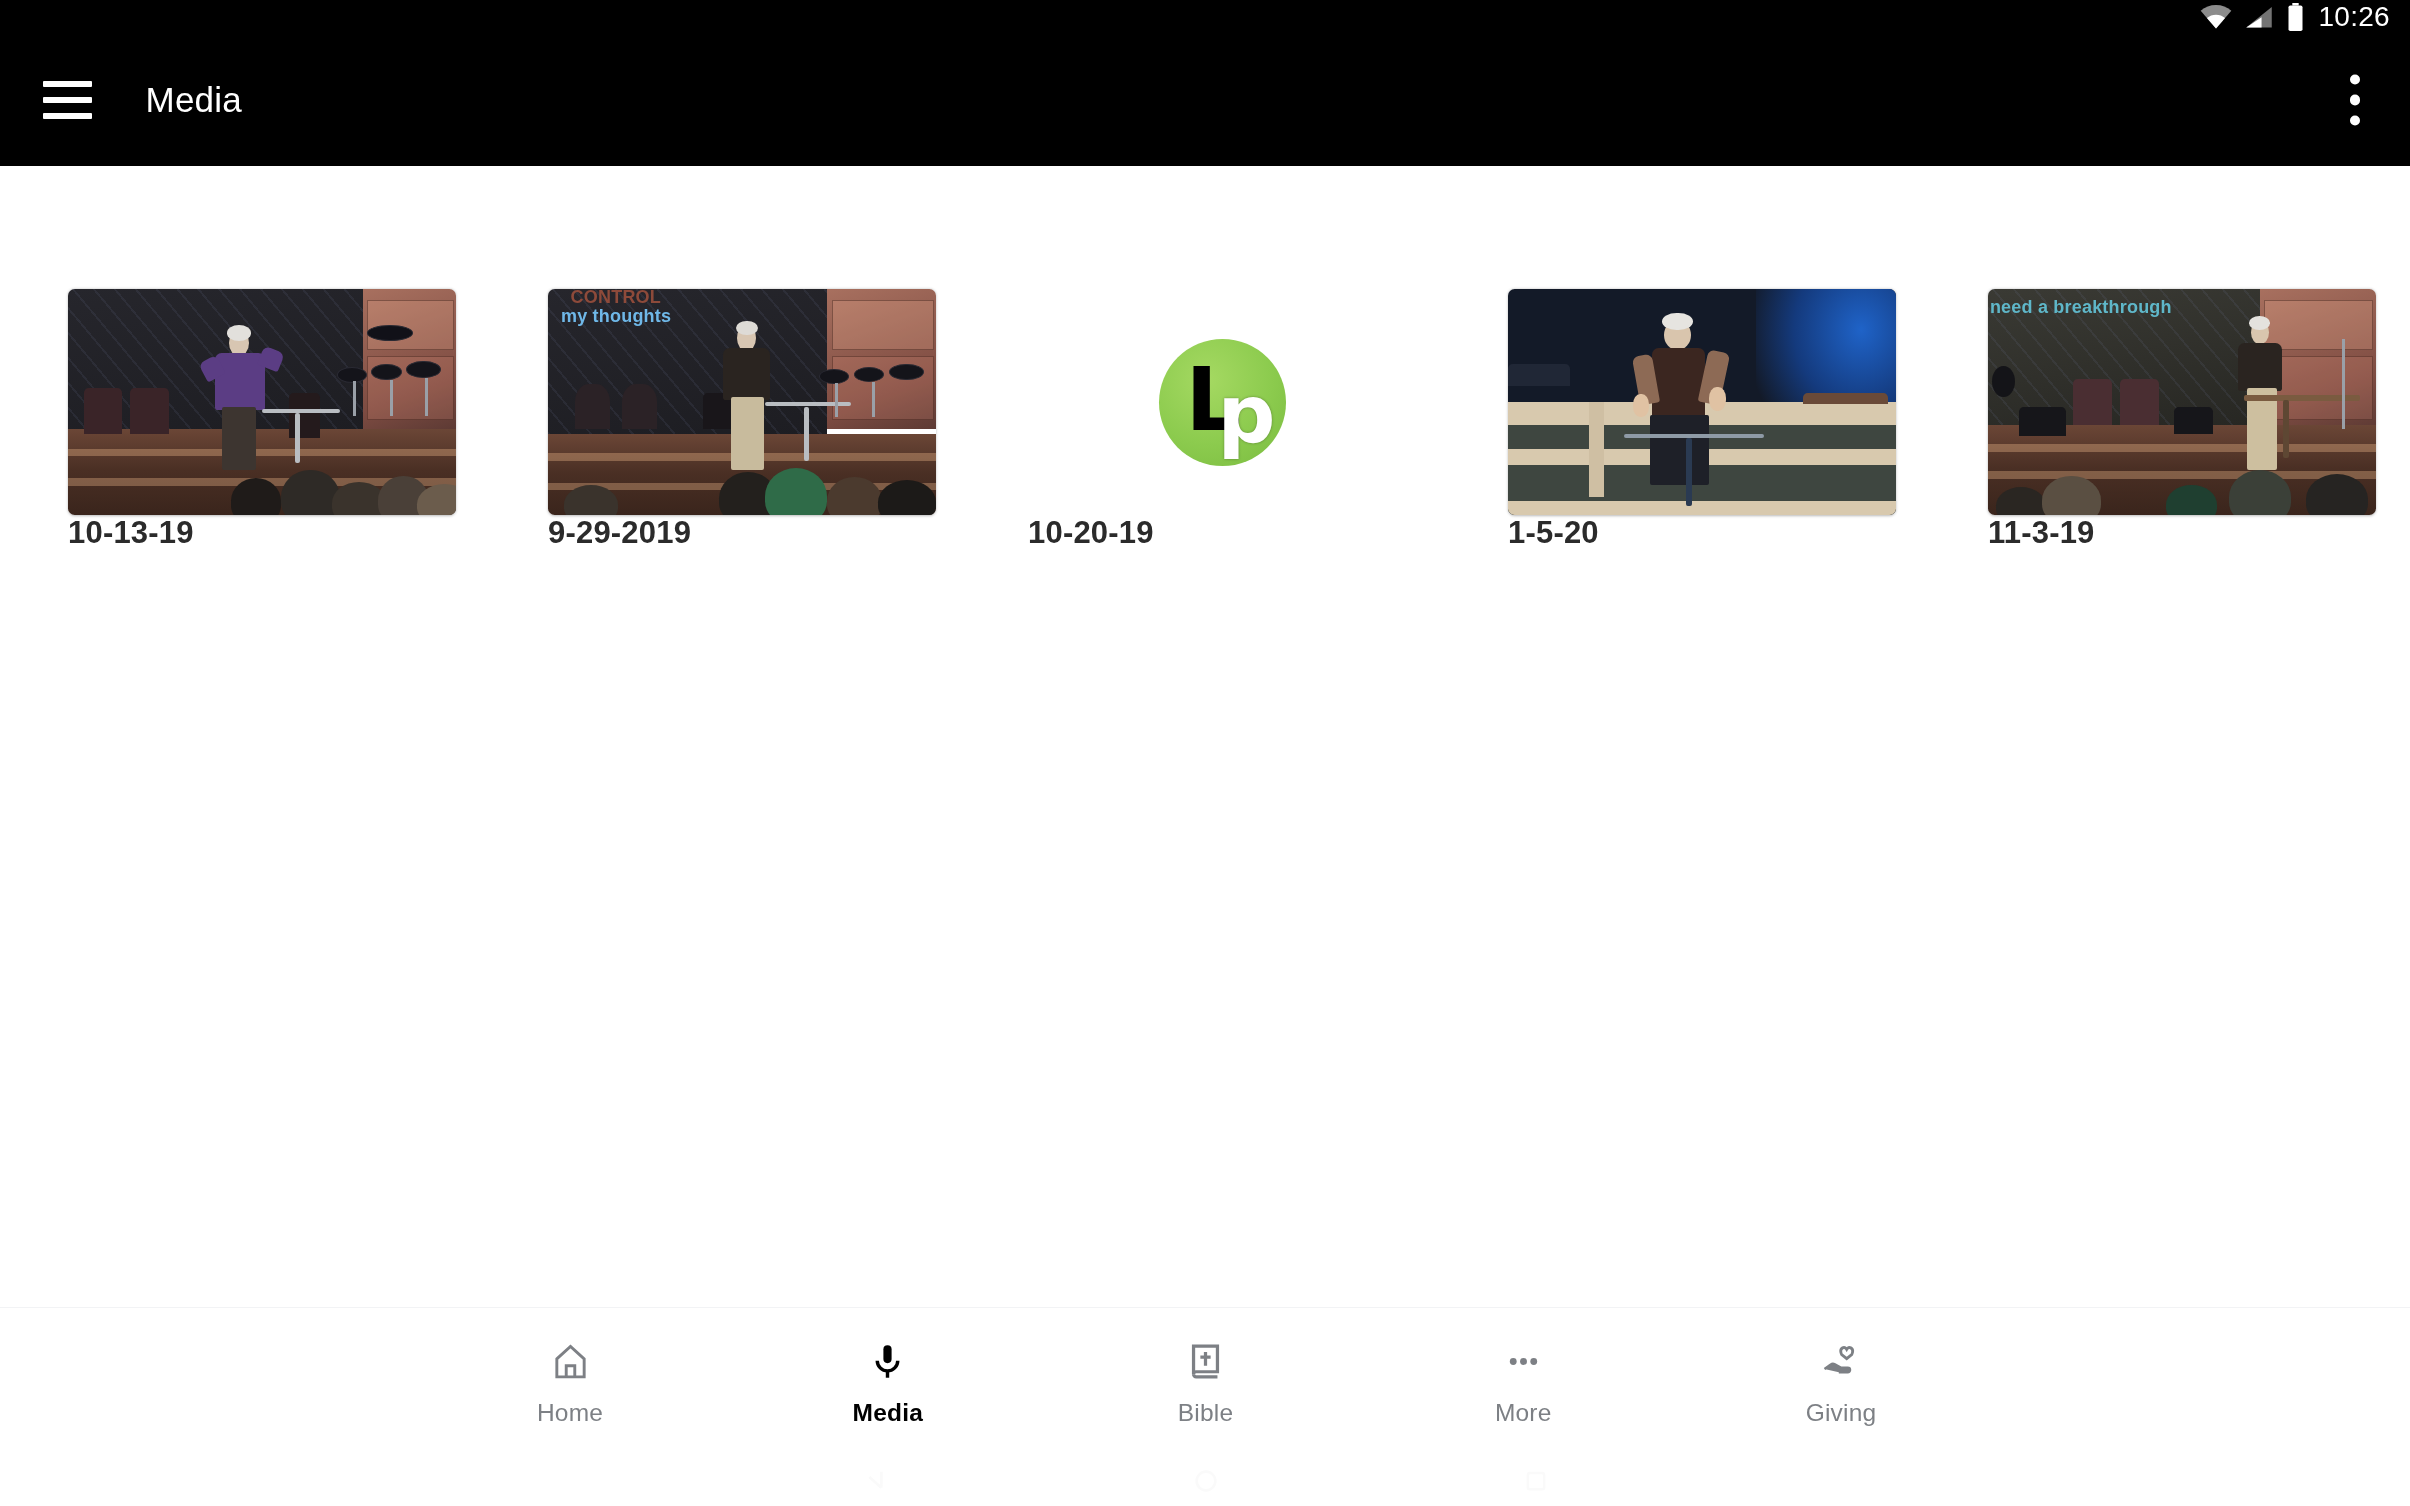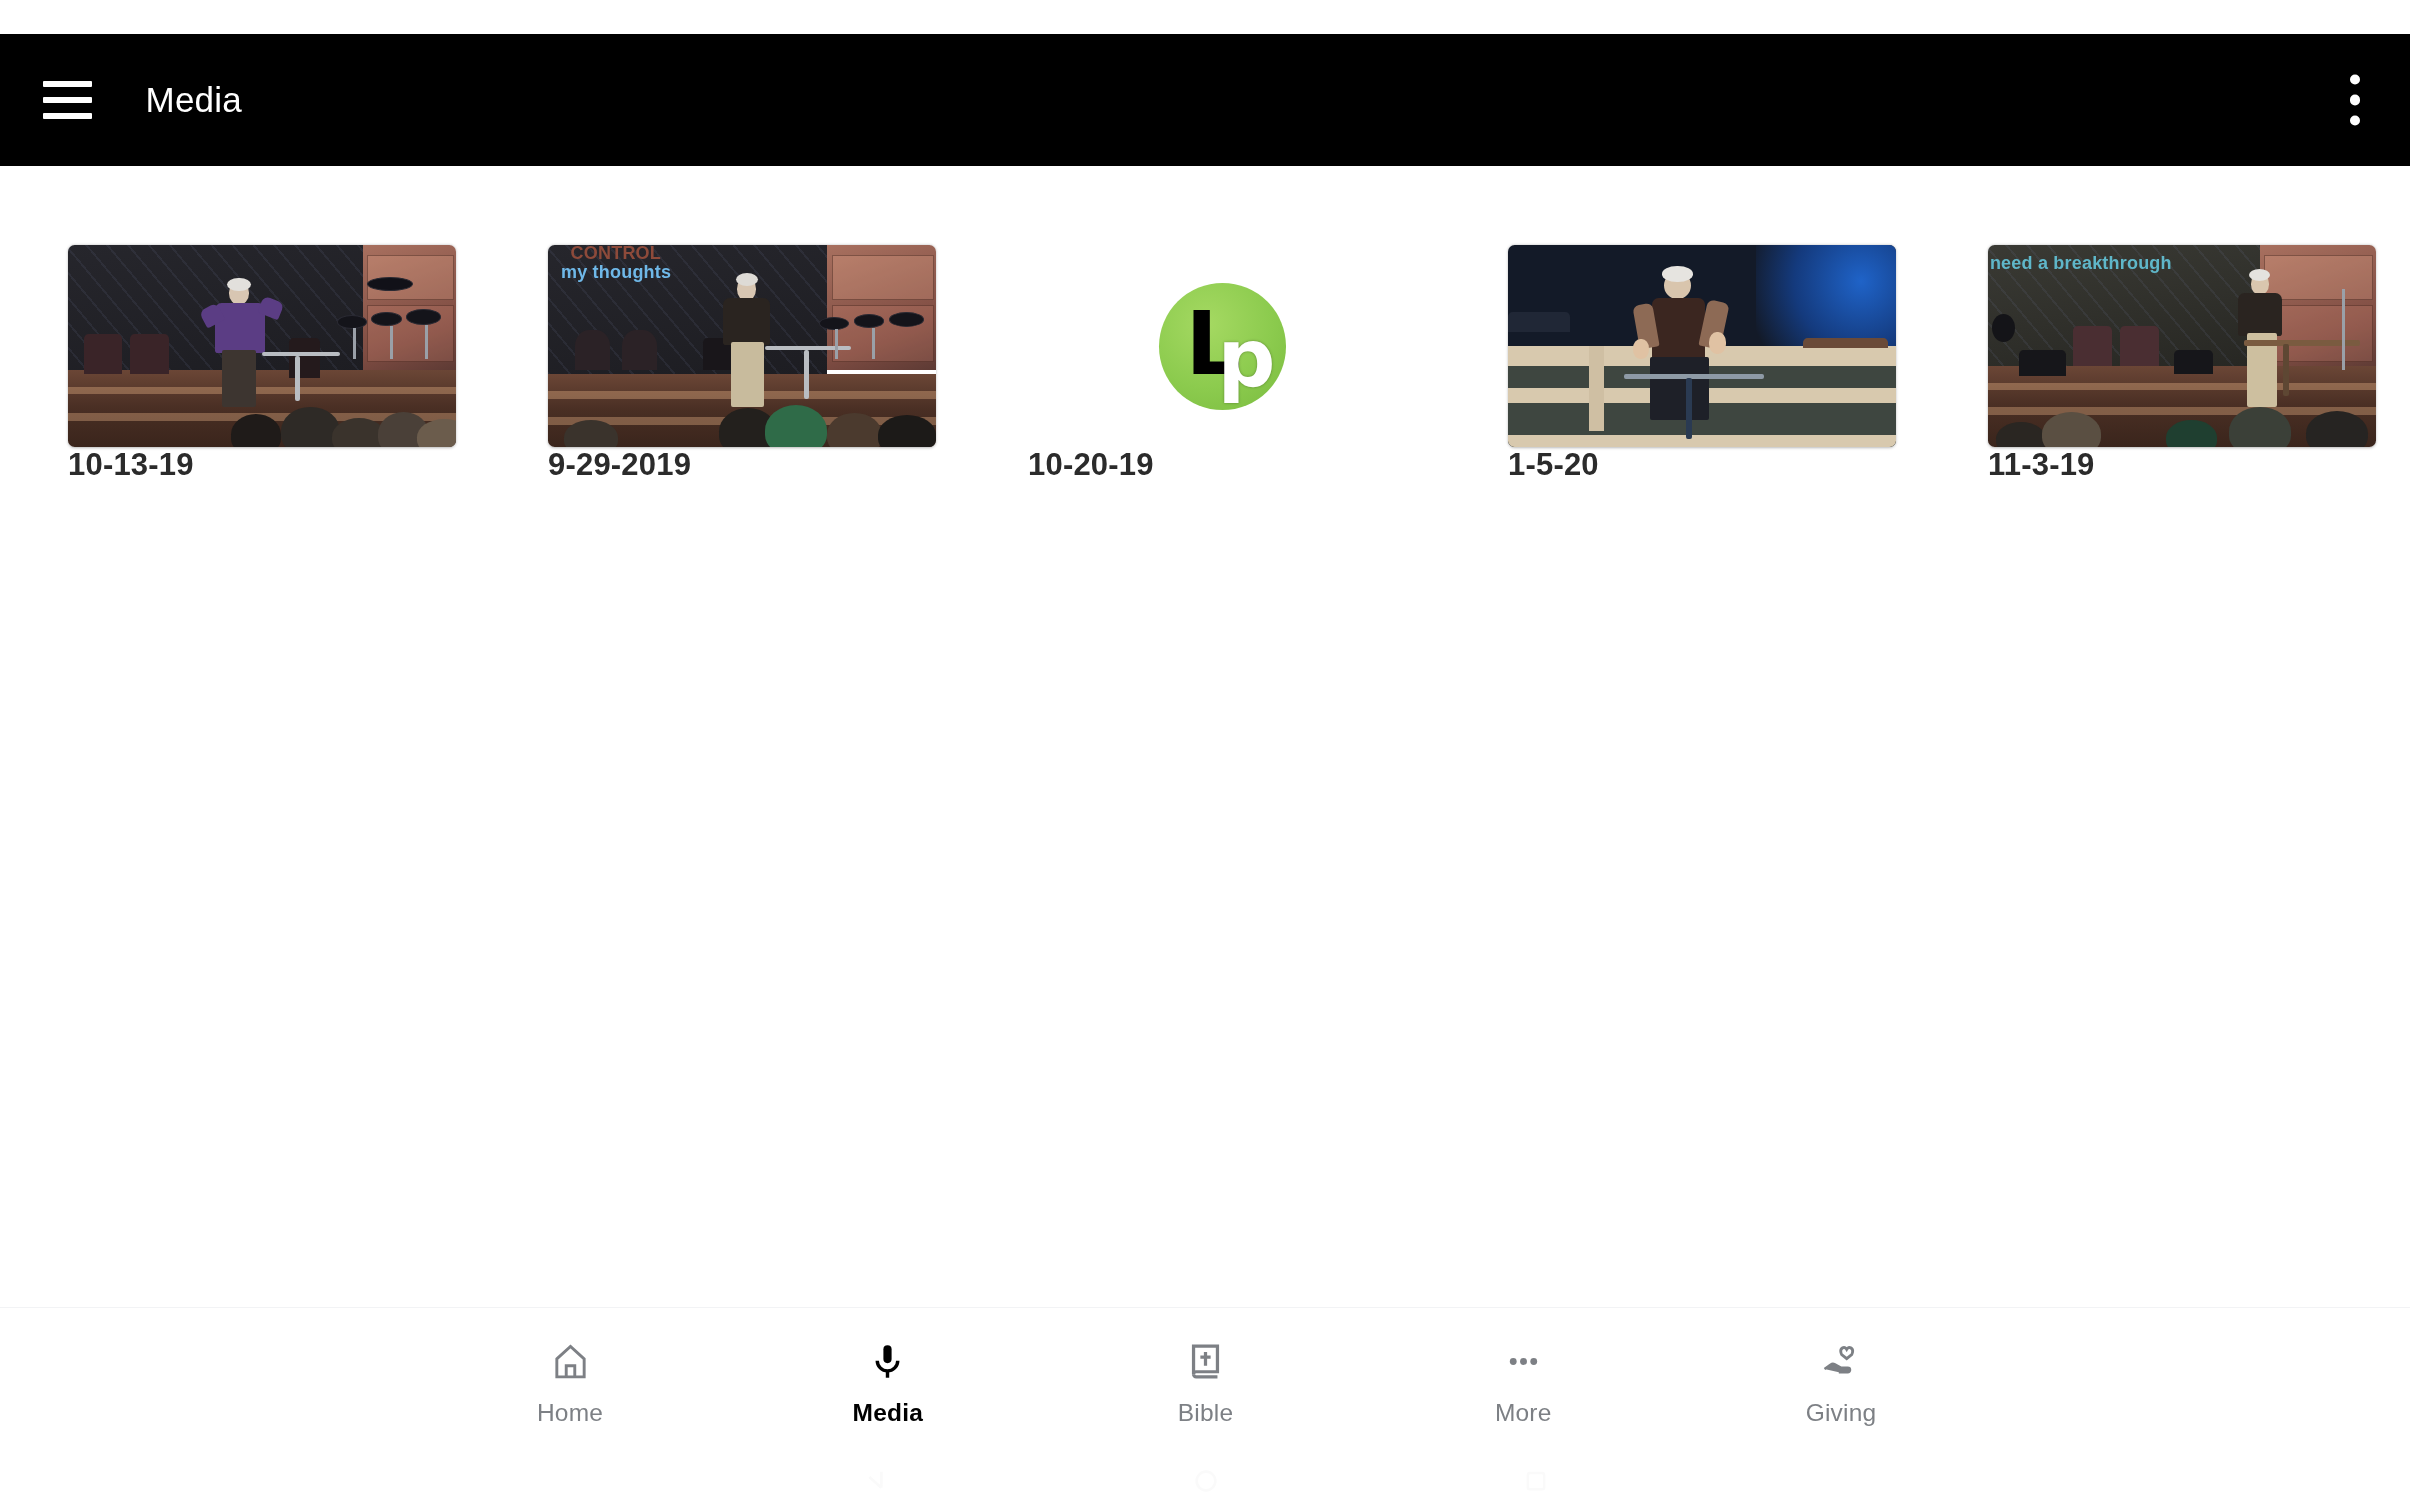--- a/index.html
+++ b/index.html
@@ -51,22 +51,22 @@
   }
   .grid {
     display:flex; padding:79px 68px 0 68px; gap:0;
   }
   .card {
     width:388px; margin-right:92px; cursor:pointer;
     display:flex; flex-direction:column;
   }
   .card:last-child { margin-right:0;justify-content:flex-end; }
   .thumb {
-    position:relative; width:388px; height:202px;
-    border-radius:6.6px; overflow:hidden; background:#ffffff;
+    position:relative; width:388px; height:226px;
+    border-radius:6.6px; overflow:hidden; background:#ffffff;margin-top:44px;
   }
   .thumb.photo { box-shadow:0 0.9px 2.8px rgba(0,0,0,.28); }
   .card-label {
     font-size:31px; font-weight:bold;
     color:#2b2b2b; letter-spacing:0.2px; white-space:nowrap;
   }
 
   
   .ov-cap {
     position:absolute; left:13px; top:17px; font-size:18px;
@@ -186,20 +186,41 @@
     background:#ffffff; display:flex; align-items:center; justify-content:center;
   }
   .sysrow { display:flex; width:716px; justify-content:space-between; align-items:center; }
   .sysbtn { width:56px; height:38px; display:flex; align-items:center; justify-content:center; cursor:pointer; }
 </style>
 </head>
 <body>
 
 <div id="app">
 
+  <div class="statusbar">
+    <span class="sb-icon">
+      <svg width="32" height="24.5" viewBox="0 0 24 18">
+        <path d="M12 17.5 L0.5 4.2 A17.5 17.5 0 0 1 23.5 4.2 Z" fill="#ffffff" opacity="0.55"></path>
+        <path d="M12 17.5 L5.2 9.6 A10.3 10.3 0 0 1 18.8 9.6 Z" fill="#ffffff"></path>
+      </svg>
+    </span>
+    <span class="sb-icon">
+      <svg width="28" height="24.5" viewBox="0 0 22 18">
+        <path d="M21 1 L21 17 L1 17 Z" fill="#ffffff" opacity="0.45"></path>
+        <path d="M13 9 L13 17 L1 17 Z" fill="#ffffff"></path>
+      </svg>
+    </span>
+    <span class="sb-icon">
+      <svg width="19" height="28" viewBox="0 0 14 22">
+        <rect x="4.5" y="0" width="5" height="2" fill="#ffffff"></rect>
+        <rect x="1.5" y="2" width="11" height="20" rx="1.4" fill="#ffffff"></rect>
+      </svg>
+    </span>
+    <span class="sb-clock">10:26</span>
+  </div>
 
   <div class="appbar">
     <div class="hamburger">
       <span></span>
         <span></span>
         <span></span>
     </div>
     <div class="appbar-title">Media</div>
     <div class="overflow">
       <i></i>

